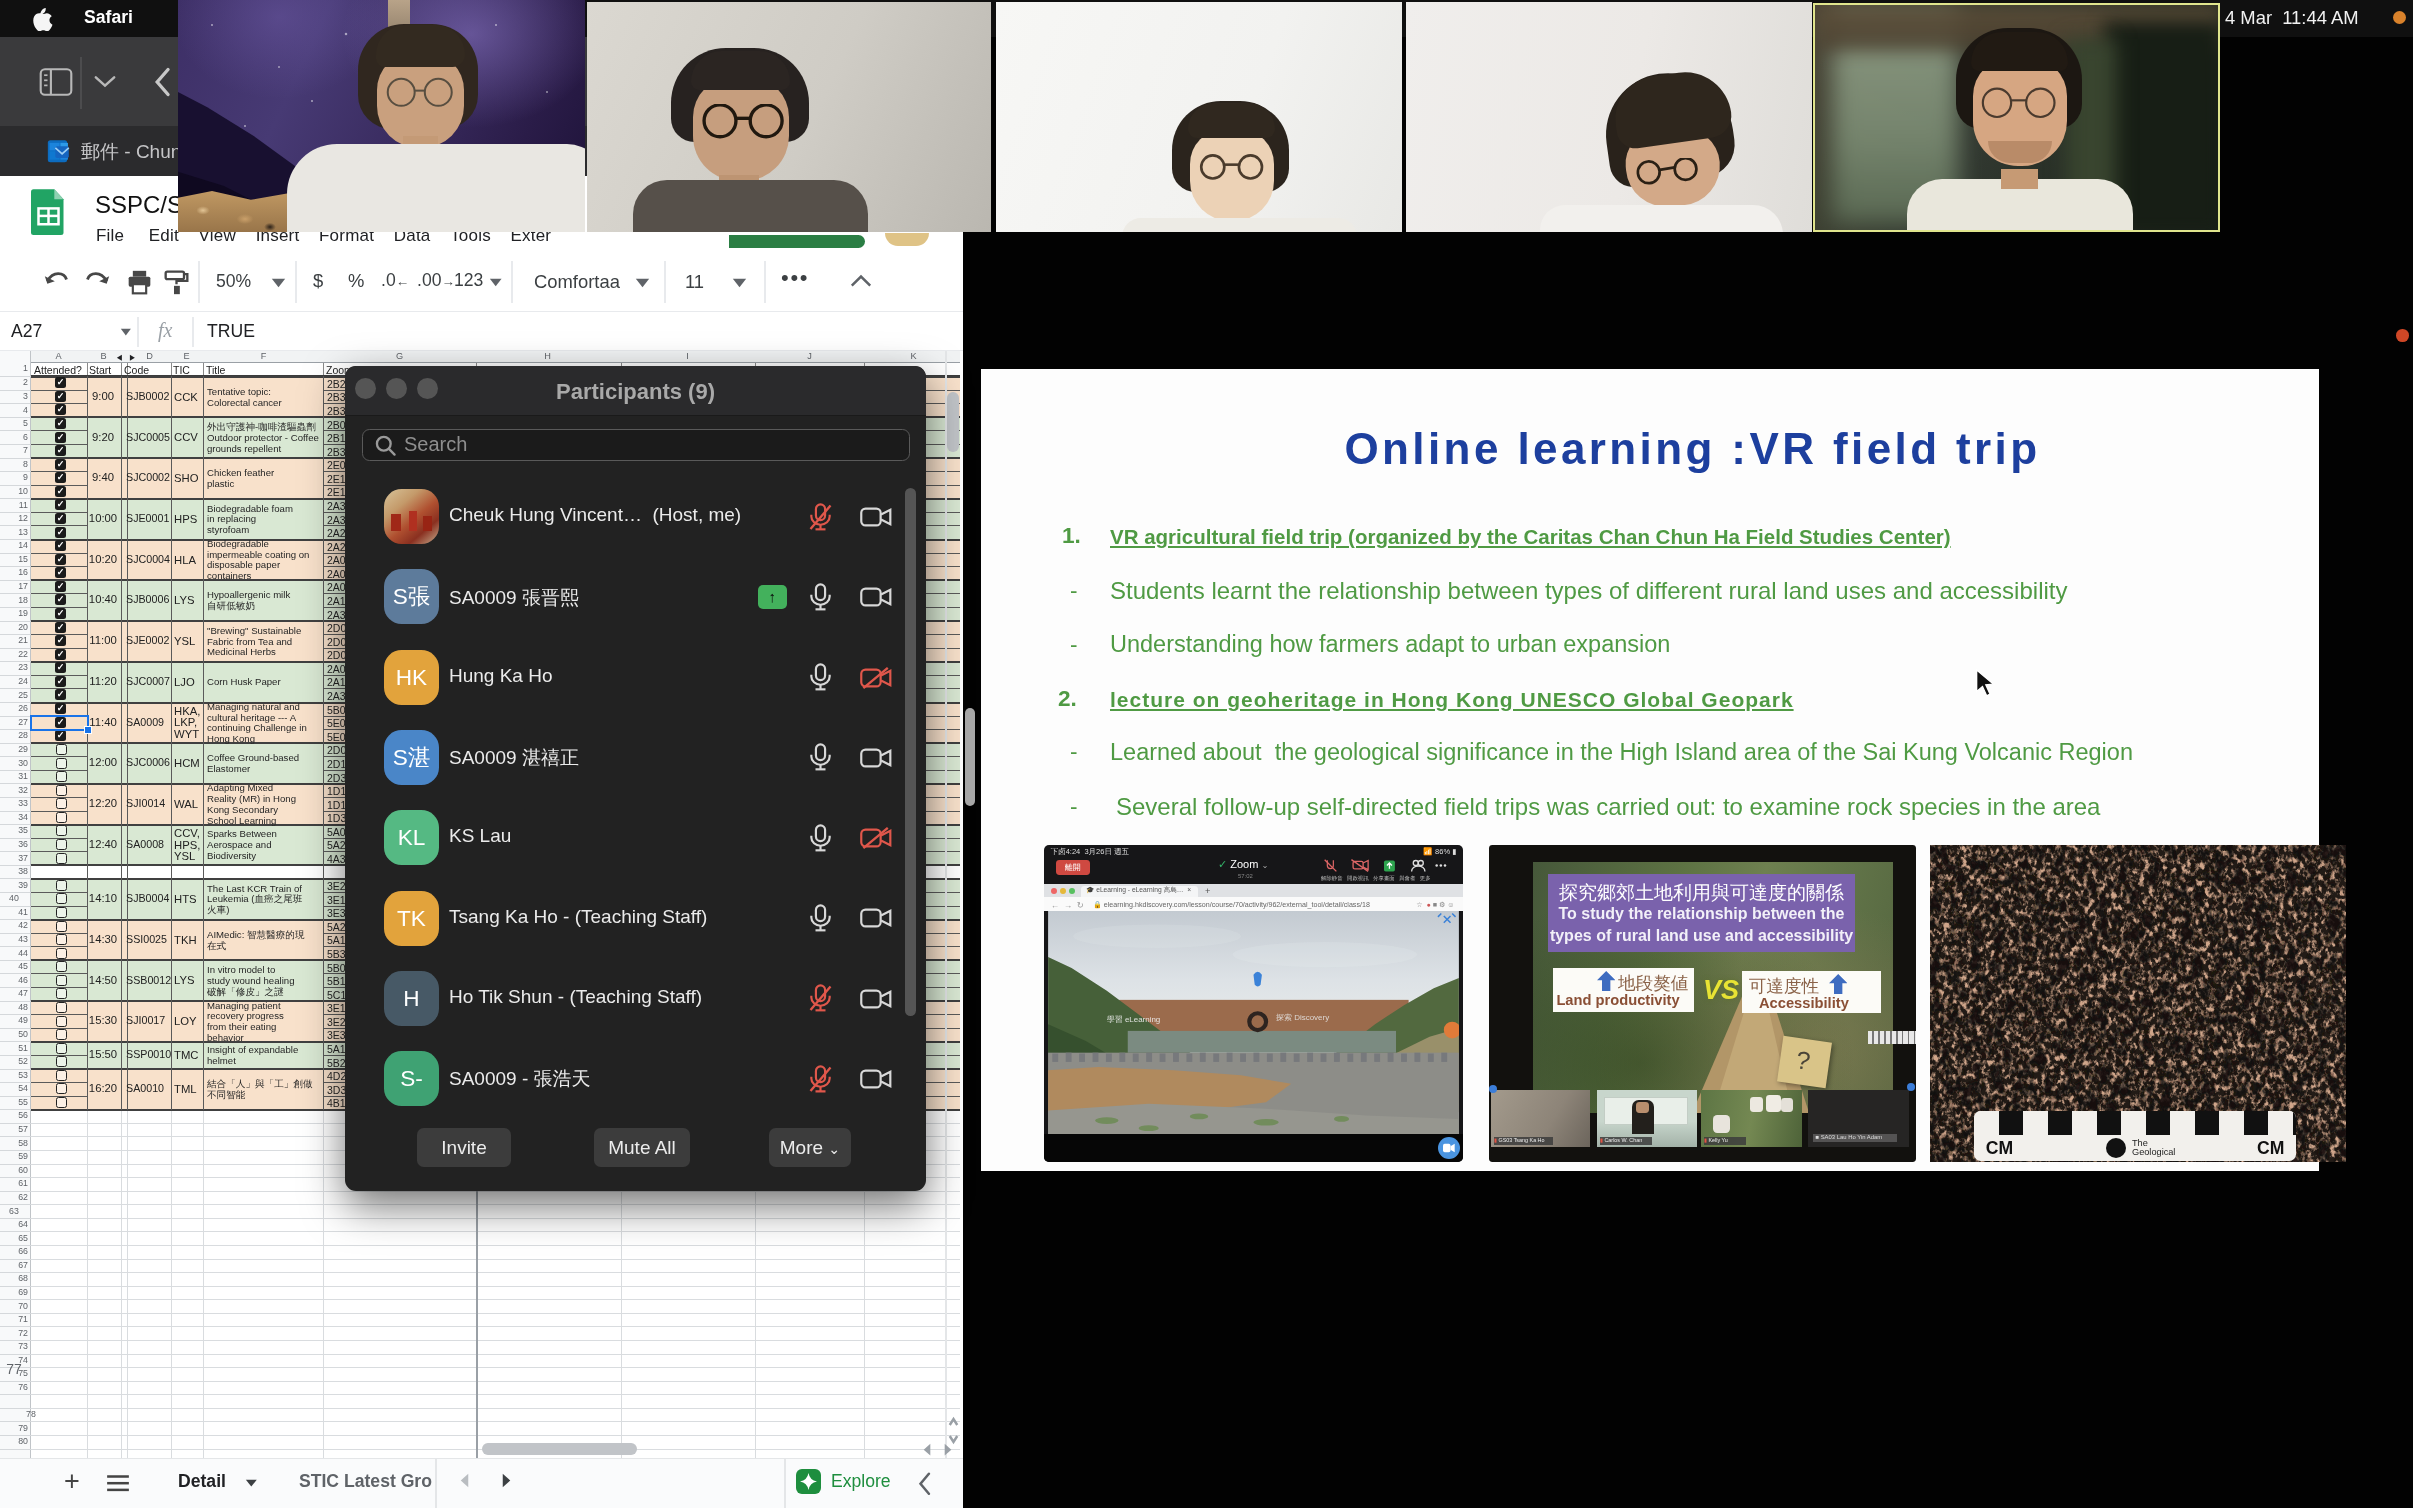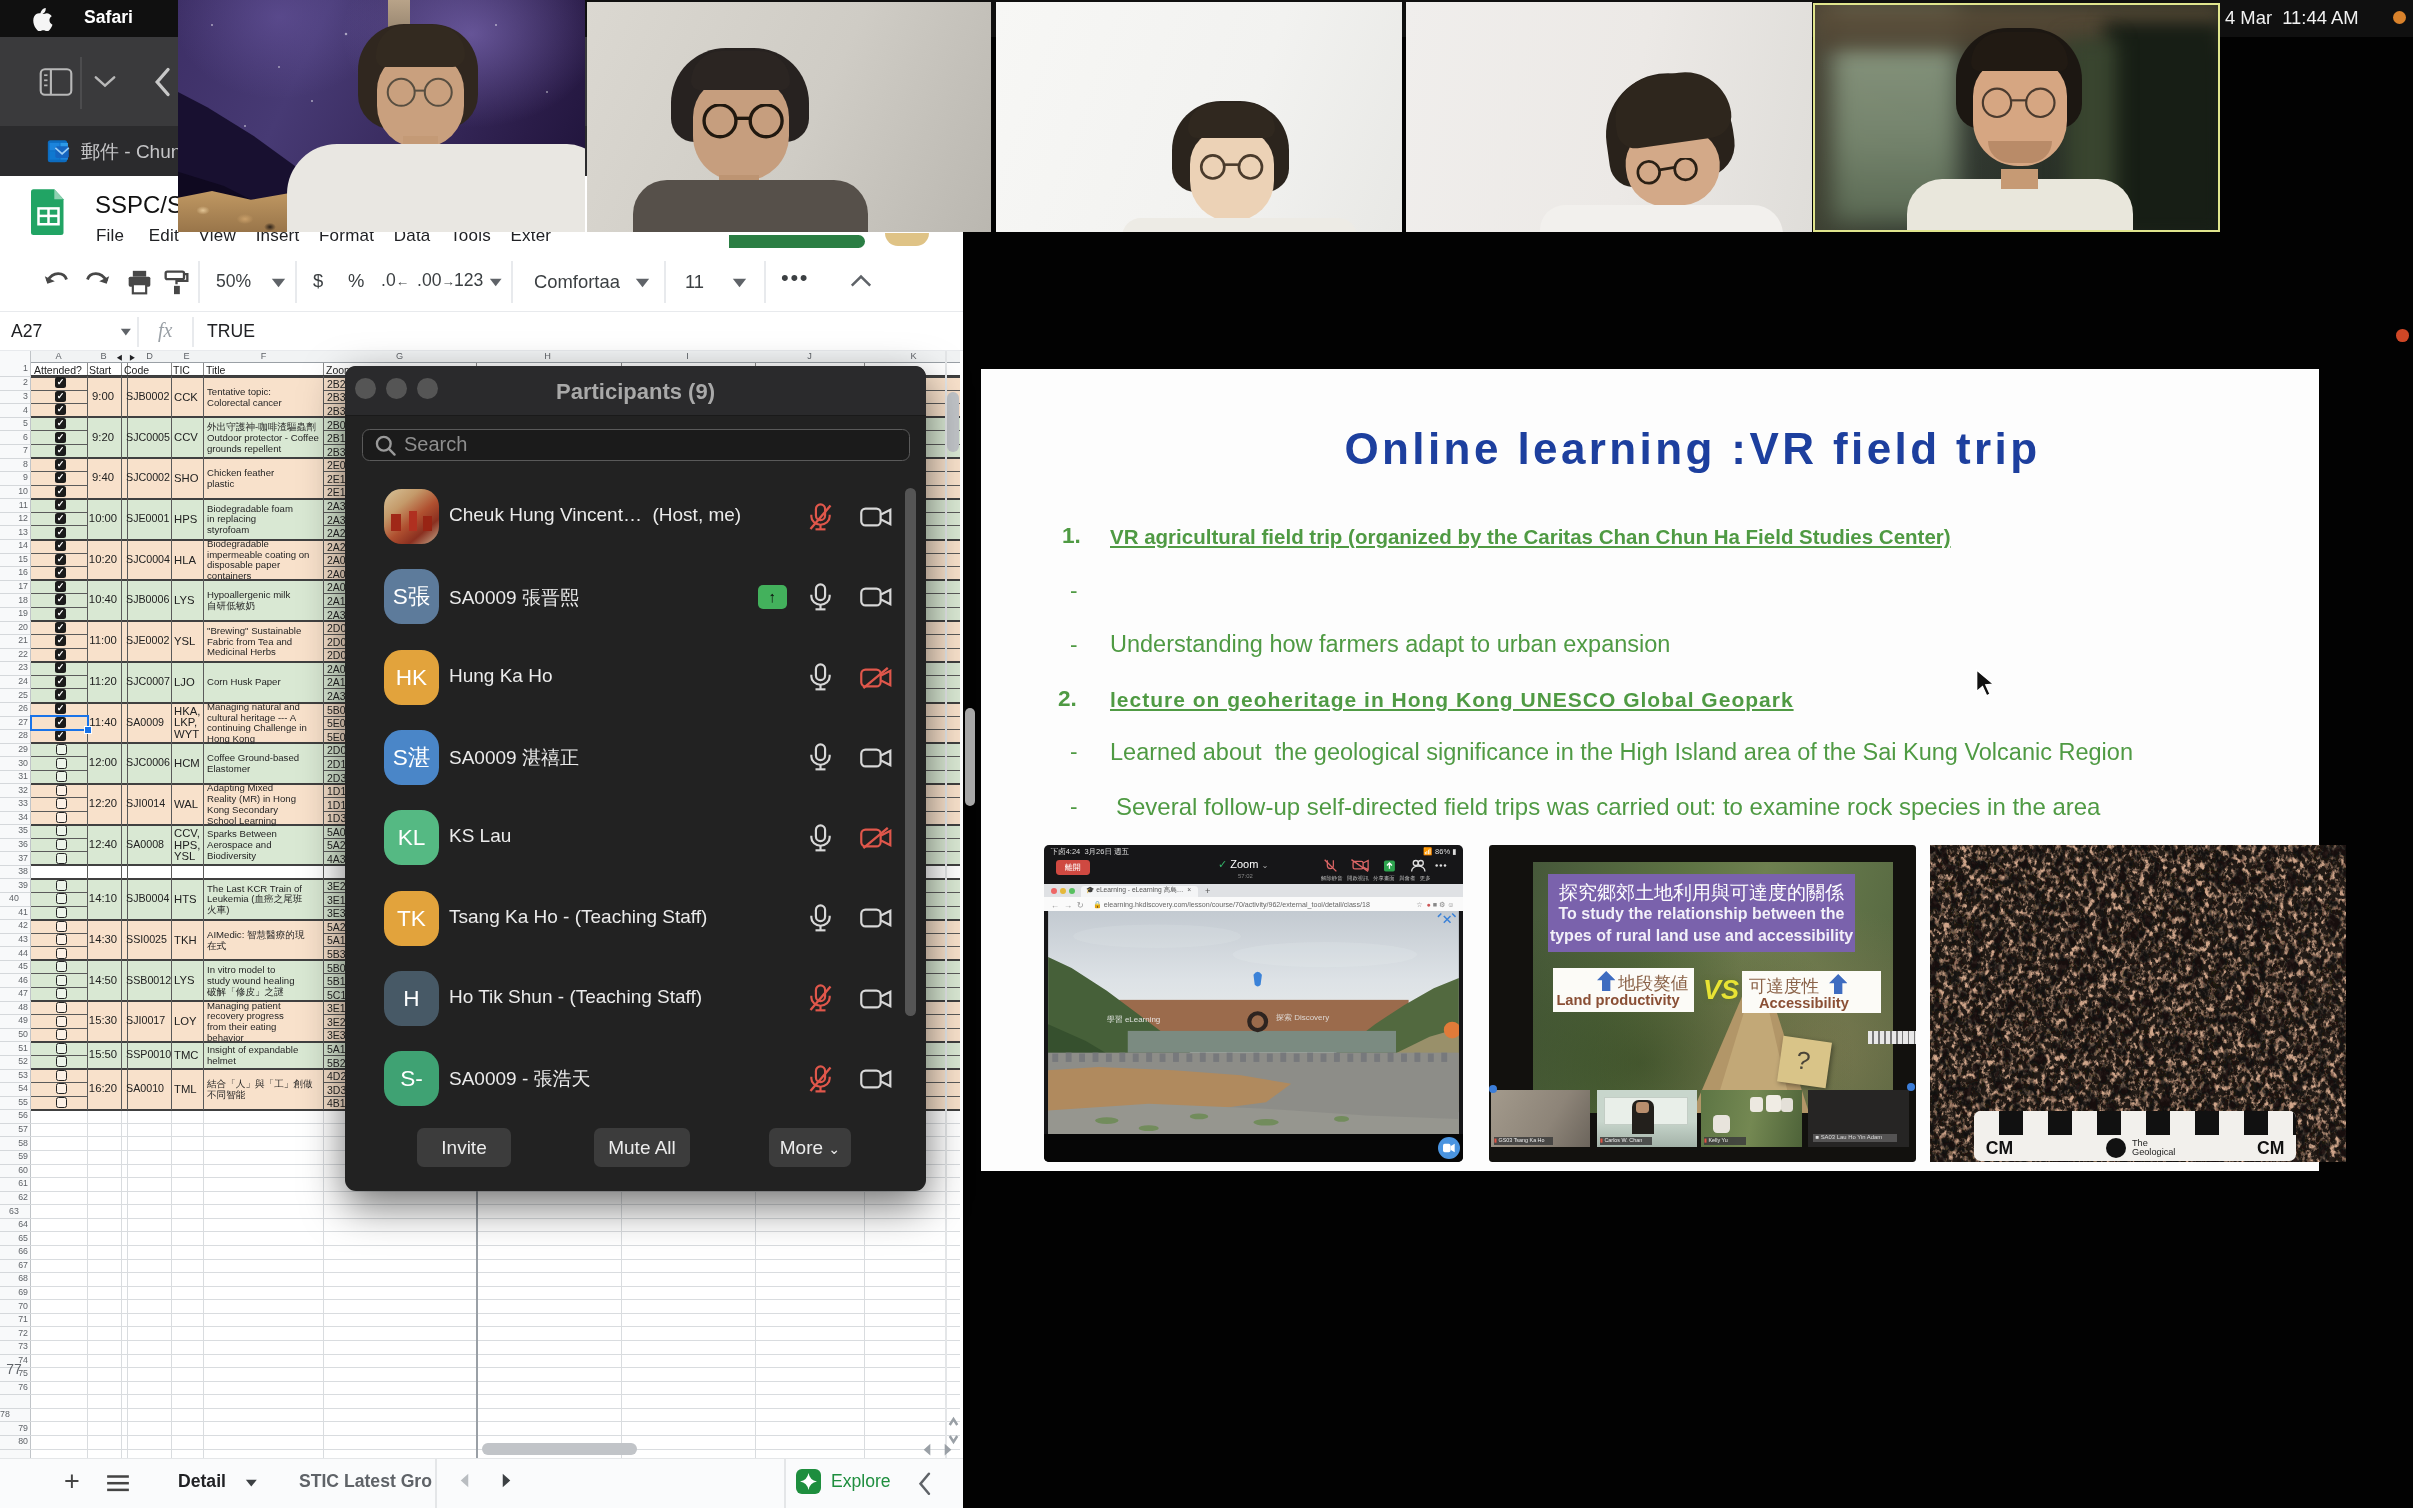--- a/index.html
+++ b/index.html
@@ -284,21 +284,21 @@
       <div class="abs" style="left:0;top:990px;width:28px;text-align:right;font-size:8.8px;color:#5f6368">73</div>
       <div class="abs" style="left:0;top:1003px;width:31px;height:0.8px;background:#d5d8db"></div>
       <div class="abs" style="left:0;top:1004px;width:28px;text-align:right;font-size:8.8px;color:#5f6368">74</div>
       <div class="abs" style="left:0;top:1016px;width:31px;height:0.8px;background:#d5d8db"></div>
       <div class="abs" style="left:0;top:1017px;width:28px;text-align:right;font-size:8.8px;color:#5f6368">75</div>
       <div class="abs" style="left:0;top:1030px;width:31px;height:0.8px;background:#d5d8db"></div>
       <div class="abs" style="left:0;top:1031px;width:28px;text-align:right;font-size:8.8px;color:#5f6368">76</div>
       <div class="abs" style="left:0;top:1043px;width:31px;height:0.8px;background:#d5d8db"></div>
       <div class="abs" style="left:0;top:1010px;width:28px;text-align:center;font-size:14px;color:#5f6368">77</div>
       <div class="abs" style="left:0;top:1057px;width:31px;height:0.8px;background:#d5d8db"></div>
-      <div class="abs" style="left:0;top:1058px;width:28px;text-align:left;font-size:8.8px;color:#5f6368">78</div>
+      <div class="abs" style="left:17px;top:1058px;width:28px;text-align:center;font-size:8.8px;color:#5f6368">78</div>
       <div class="abs" style="left:0;top:1070px;width:31px;height:0.8px;background:#d5d8db"></div>
       <div class="abs" style="left:0;top:1072px;width:28px;text-align:right;font-size:8.8px;color:#5f6368">79</div>
       <div class="abs" style="left:0;top:1084px;width:31px;height:0.8px;background:#d5d8db"></div>
       <div class="abs" style="left:0;top:1085px;width:28px;text-align:right;font-size:8.8px;color:#5f6368">80</div>
       <div class="abs" style="left:0;top:1098px;width:31px;height:0.8px;background:#d5d8db"></div>
       <div class="abs" style="left:31px;top:25px;width:929px;height:41px;background:#f8e1cb"></div>
       <div class="abs" style="left:31px;top:66px;width:929px;height:41px;background:#d9e8d3"></div>
       <div class="abs" style="left:31px;top:107px;width:929px;height:41px;background:#f8e1cb"></div>
       <div class="abs" style="left:31px;top:147px;width:929px;height:41px;background:#d9e8d3"></div>
       <div class="abs" style="left:31px;top:188px;width:929px;height:41px;background:#f8e1cb"></div>
@@ -772,20 +772,21 @@
 
 <div class="abs" style="left:963px;top:37px;width:1451px;height:1472px;background:#020202"></div>
 <div class="abs" style="left:2396px;top:329px;width:12.6px;height:12.6px;border-radius:50%;background:#cf4726"></div>
 <div class="abs" style="left:965px;top:708px;width:10px;height:98px;border-radius:5.9px;background:#a8a8a8"></div>
 
 <div id="slide" class="abs" style="left:981px;top:369px;width:1338px;height:802px;background:#fdfdfd">
 <div class="abs" style="left:0;top:55px;width:1423px;text-align:center;font-size:44px;font-weight:bold;color:#1d3f9e;letter-spacing:3.4px">Online learning :VR field trip</div>
 <div class="abs" style="left:81px;top:154px;font-size:22.6px;font-weight:bold;color:#4f9a43">1.</div>
 <div class="abs" style="left:129px;top:156px;font-size:20.5px;font-weight:bold;color:#4f9a43;text-decoration:underline">VR agricultural field trip (organized by the Caritas Chan Chun Ha Field Studies Center)</div>
 <div class="abs" style="left:89px;top:209px;font-size:22.6px;color:#4f9a43">-</div>
+<div class="abs" style="left:129px;top:208px;font-size:24px;color:#4f9a43">Students learnt the relationship between types of different rural land uses and accessibility</div>
 <div class="abs" style="left:89px;top:263px;font-size:22.6px;color:#4f9a43">-</div>
 <div class="abs" style="left:129px;top:262px;font-size:23.5px;color:#4f9a43">Understanding how farmers adapt to urban expansion</div>
 <div class="abs" style="left:77px;top:317px;font-size:22.6px;font-weight:bold;color:#4f9a43">2.</div>
 <div class="abs" style="left:129px;top:319px;font-size:21px;font-weight:bold;color:#4f9a43;text-decoration:underline;letter-spacing:1px">lecture on geoheritage in Hong Kong UNESCO Global Geopark</div>
 <div class="abs" style="left:89px;top:370px;font-size:22.6px;color:#4f9a43">-</div>
 <div class="abs" style="left:129px;top:370px;font-size:23.5px;color:#4f9a43">Learned about&nbsp; the geological significance in the High Island area of the Sai Kung Volcanic Region</div>
 <div class="abs" style="left:89px;top:425px;font-size:22.6px;color:#4f9a43">-</div>
 <div class="abs" style="left:135px;top:424px;font-size:24px;color:#4f9a43">Several follow-up self-directed field trips was carried out: to examine rock species in the area</div>
 <svg class="abs" style="left:994px;top:300px" width="20" height="28.5" viewBox="0 0 24 34">
         <path d="M2 1 L2 27 L9 21 L14 32 L18 30 L13 19 L22 18 Z" fill="#111" stroke="#fff" stroke-width="1.6"></path>

